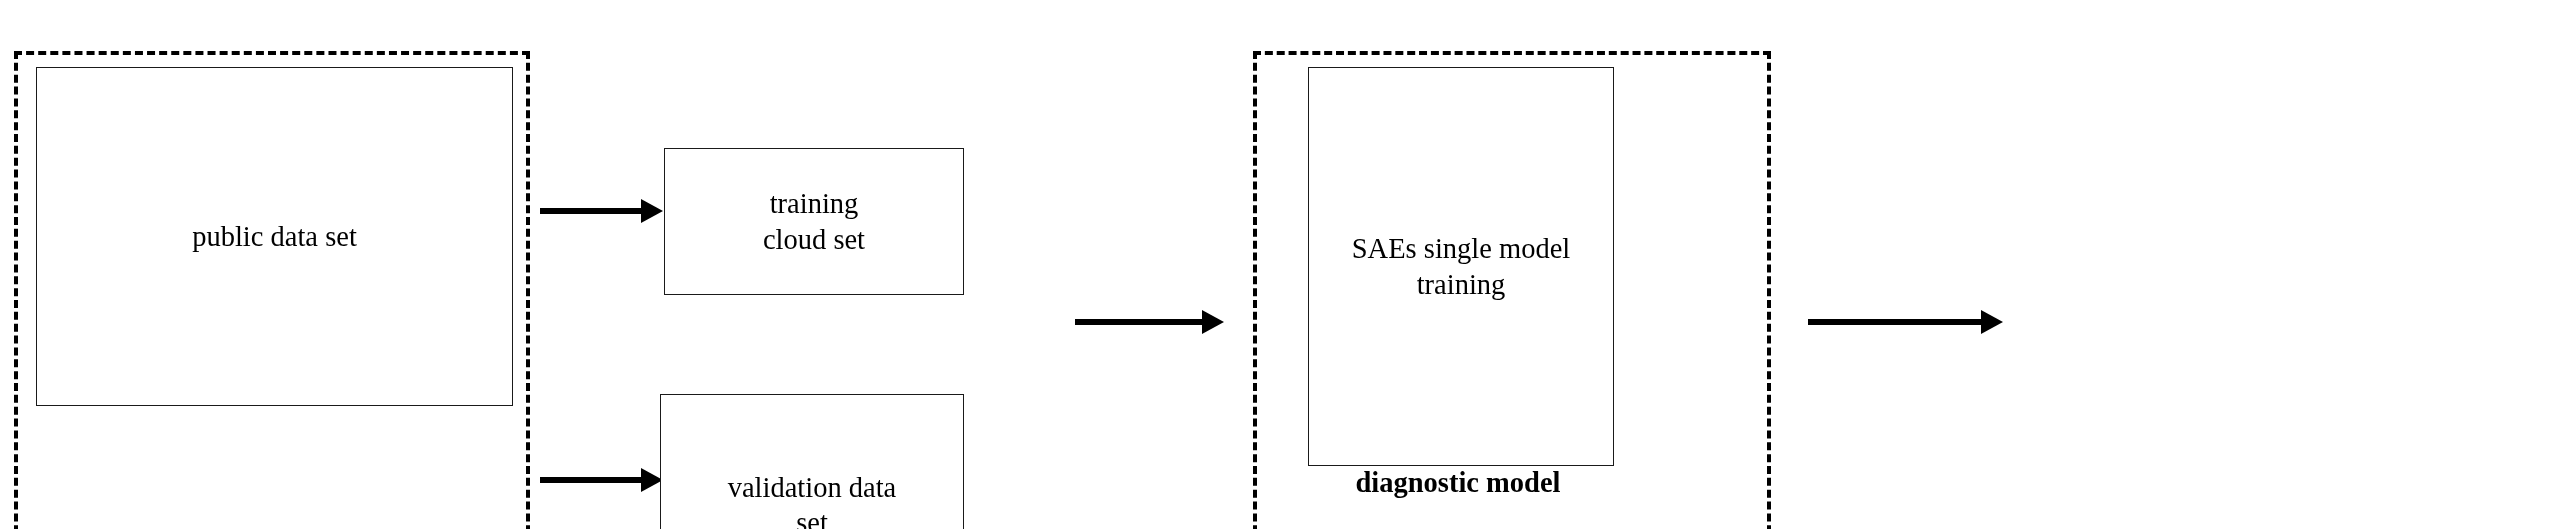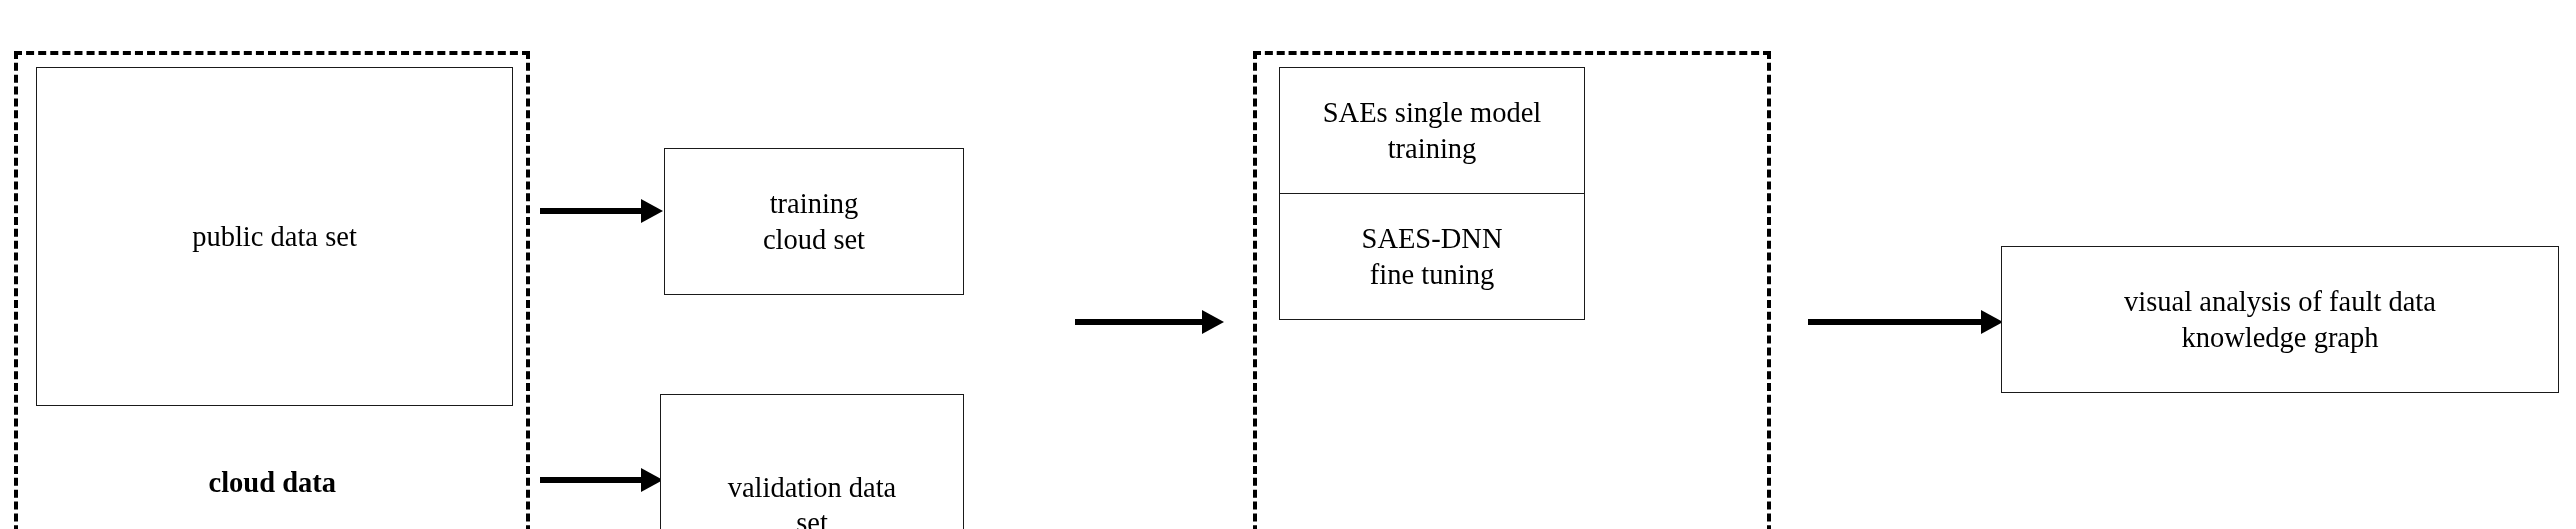--- a/index.html
+++ b/index.html
@@ -102,21 +102,20 @@
 
   <div class="group-dashed" style="left:14.3px; top:6.5px; width:516px; height:506px;">
   </div>
 
   <div class="stack" style="left:36px; top:23px; width:477px; height:339px;">
     <div class="stack-cell">
       <span class="box-text">public data set</span>
     </div>
   </div>
 
-  <div class="group-label" style="left:14.3px; top:423px; width:516px;">cloud data</div>
 
   <div class="arrow" style="left:540px; top:167px; width:123px;">
     <div class="shaft" style="width:102px;"></div>
     <div class="head" style="left:101px;"></div>
   </div>
 
   <div class="arrow" style="left:540px; top:436px; width:123px;">
     <div class="shaft" style="width:102px;"></div>
     <div class="head" style="left:101px;"></div>
   </div>
@@ -136,42 +135,31 @@
   </div>
 
   <div class="arrow" style="left:1075px; top:278px; width:149px;">
     <div class="shaft" style="width:128px;"></div>
     <div class="head" style="left:127px;"></div>
   </div>
 
   <div class="group-dashed" style="left:1253px; top:6.5px; width:518px; height:506px;">
   </div>
 
-  <div class="stack" style="left:1279px; top:23px; width:306px; height:253px;">
+  <div class="stack" style="left:1308px; top:23px; width:306px; height:399px;">
     <div class="stack-cell">
       <span class="box-text">
         <span>SAEs single model</span><br>
         <span>training</span>
       </span>
     </div>
-    <div class="stack-cell">
-      <span class="box-text">
-        <span>SAES-DNN</span><br>
-        <span>fine tuning</span>
-      </span>
-    </div>
   </div>
 
+  <div class="group-label" style="left:1253px; top:423px; width:410px;">diagnostic model</div>
 
   <div class="arrow" style="left:1808px; top:278px; width:195px;">
     <div class="shaft" style="width:174px;"></div>
     <div class="head" style="left:173px;"></div>
   </div>
 
-  <div class="box" style="left:2001px; top:202px; width:558px; height:147px;">
-    <span class="box-text">
-      <span>visual analysis of fault data</span><br>
-      <span>knowledge graph</span>
-    </span>
-  </div>
 
 </div>
 
 
 </body></html>

